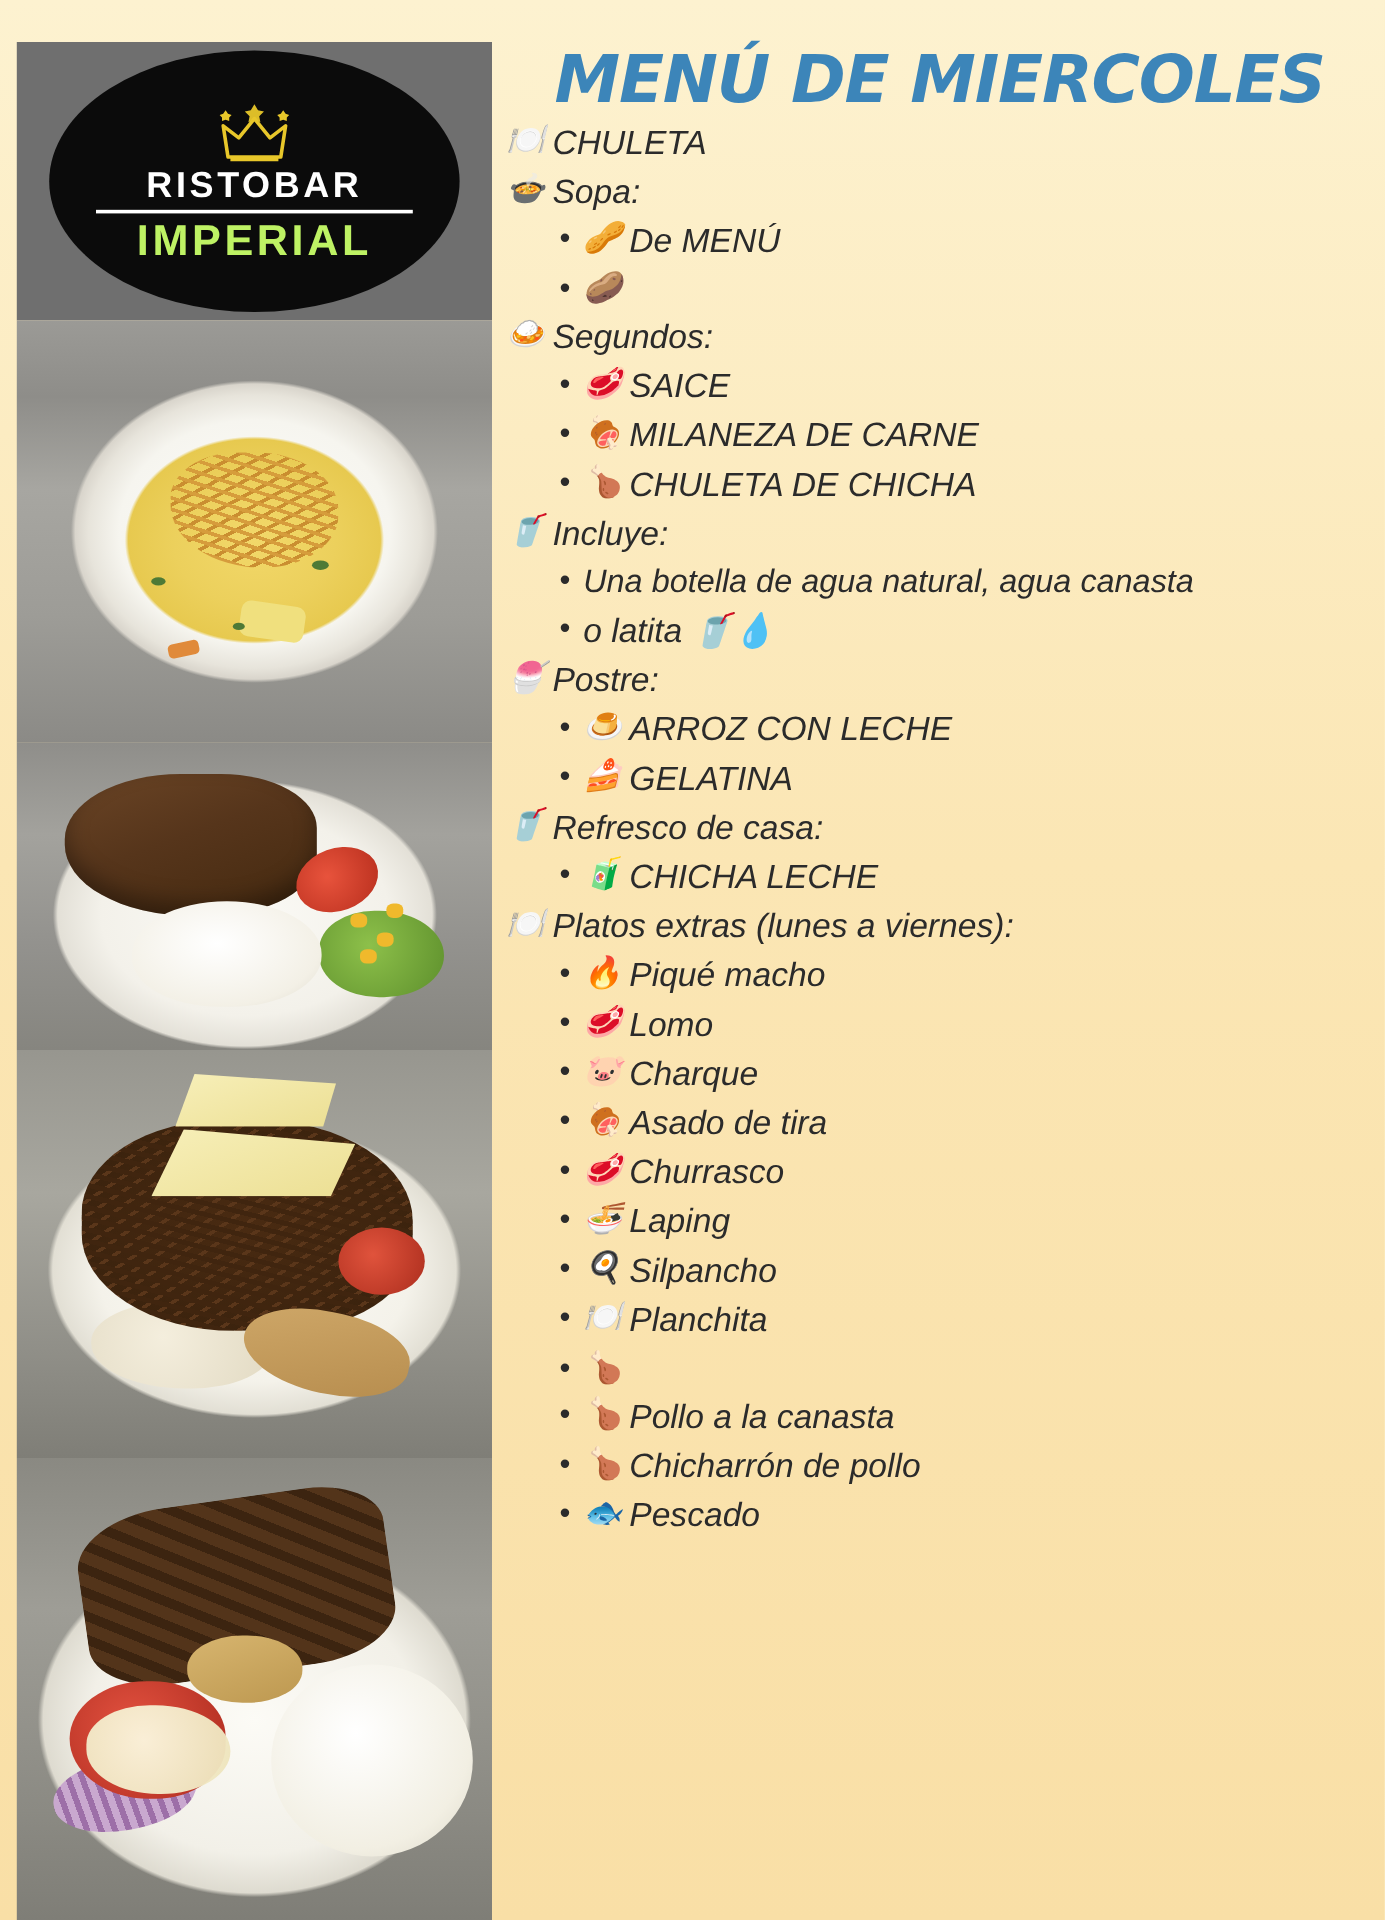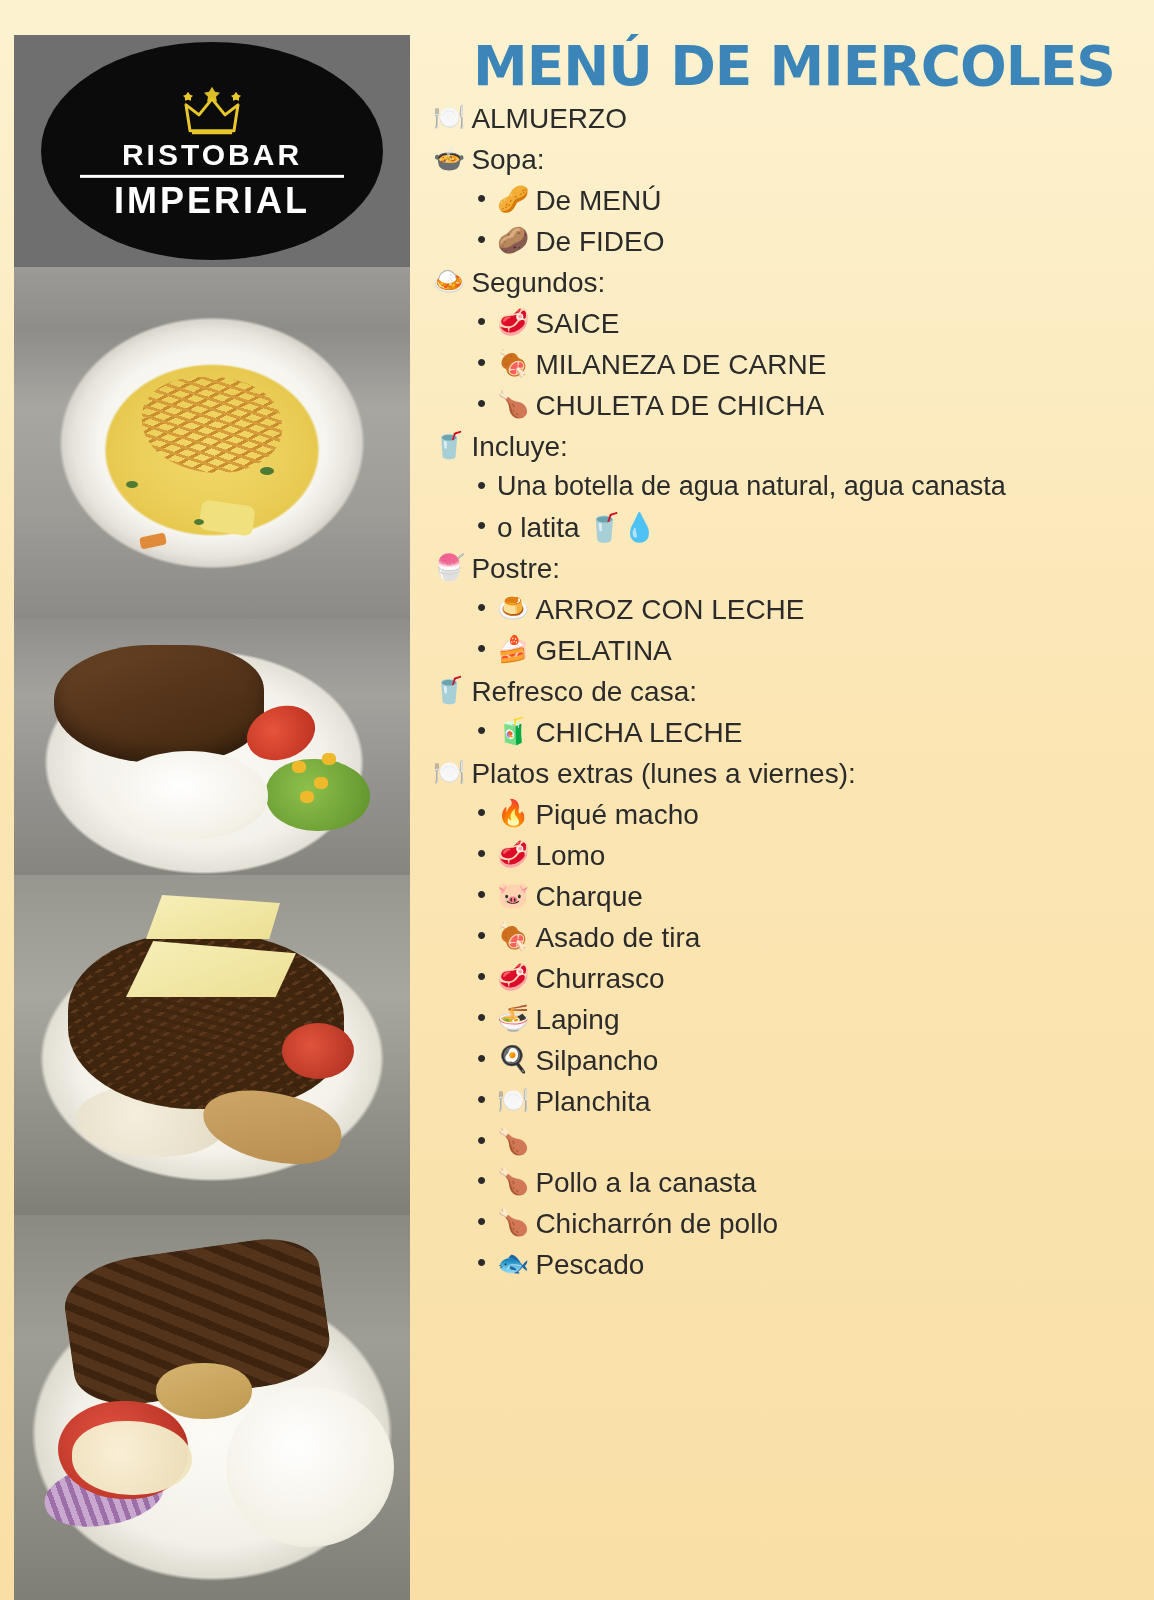--- a/index.html
+++ b/index.html
@@ -74,21 +74,21 @@
     width: 264px;
     height: 3px;
     background: #ffffff;
     margin: 4px auto 4px auto;
   }
   .logo-word2 {
     font-family: "Liberation Sans", sans-serif;
     font-weight: bold;
     font-size: 36px;
     letter-spacing: 3px;
-    color: #ffffff;
+    color: #bef264;
     line-height: 1.05;
   }
 
   .photo {
     position: relative;
     width: 396px;
     overflow: hidden;
   }
   .photo .cap {
     position: absolute;
@@ -275,22 +275,23 @@
     opacity: .96;
   }
 
   
   .menu {
     position: absolute;
     left: 410px;
     top: 0;
     width: 744px;
     height: 1600px;
-    padding: 0 10px 0 23px;
+    padding: 0 10px 0 12px;
     box-sizing: border-box;
+    font-style: italic;
   }
   .menu-title {
     margin: 38px 0 6px 40px;
     font-family: "DejaVu Sans", sans-serif;
     font-weight: bold;
     font-size: 55px;
     letter-spacing: -1px;
     color: #3c85b9;
     line-height: 1.05;
     white-space: nowrap;
@@ -395,36 +396,35 @@
       <span class="cap">Carne con arroz, tomate y queso</span>
     </div>
   </div>
 
   <div class="menu">
 
     <div class="menu-title">MENÚ DE MIERCOLES</div>
 
     <div class="row">
       <span class="emoji">🍽️</span>
-      <span class="txt">ALMUERZO</span>
+      <span class="txt">CHULETA</span>
     </div>
 
     <div class="row">
       <span class="emoji">🍲</span>
       <span class="txt">Sopa:</span>
     </div>
     <div class="row sub">
       <span class="bullet">•</span>
       <span class="emoji">🥜</span>
       <span class="txt">De MENÚ</span>
     </div>
     <div class="row sub">
       <span class="bullet">•</span>
       <span class="emoji">🥔</span>
-      <span class="txt">De  FIDEO</span>
     </div>
 
     <div class="row">
       <span class="emoji">🍛</span>
       <span class="txt">Segundos:</span>
     </div>
     <div class="row sub">
       <span class="bullet">•</span>
       <span class="emoji">🥩</span>
       <span class="txt">SAICE</span>

